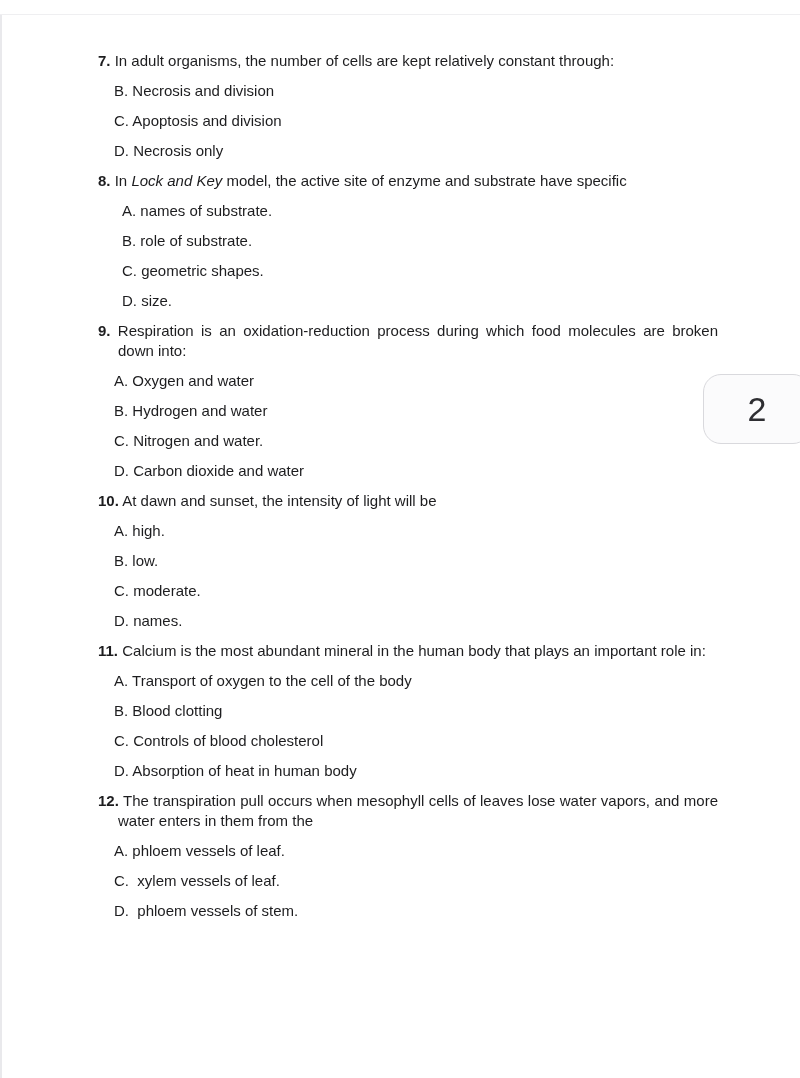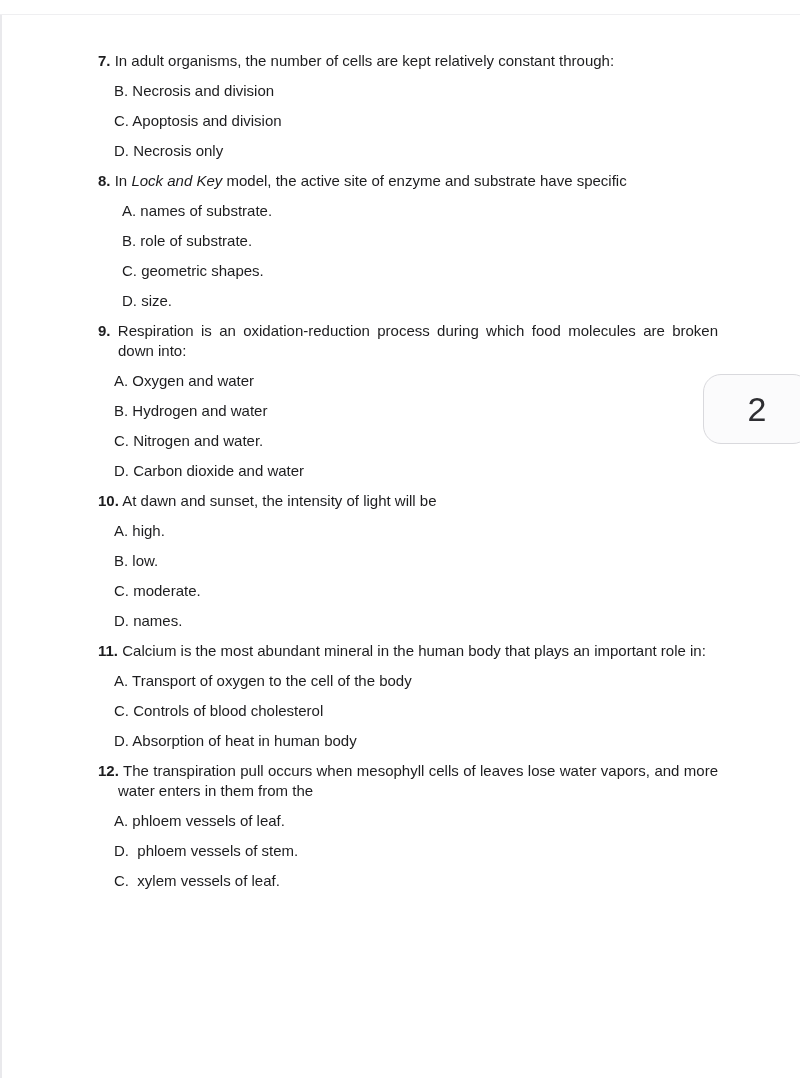--- a/index.html
+++ b/index.html
@@ -124,31 +124,32 @@
       <p class="option">B. low.</p>
       <p class="option">C. moderate.</p>
       <p class="option">D. names.</p>
     </div>
   </article>
 
   <article class="question">
     <p class="stem"><span class="qnum">11.</span> <span>Calcium is the most abundant mineral in the human body that plays an important role in:</span></p>
     <div class="options">
       <p class="option">A. Transport of oxygen to the cell of the body</p>
+      <p class="option">B. Blood clotting</p>
       <p class="option">C. Controls of blood cholesterol</p>
       <p class="option">D. Absorption of heat in human body</p>
     </div>
   </article>
 
   <article class="question">
     <p class="stem"><span class="qnum">12.</span> <span>The transpiration pull occurs when mesophyll cells of leaves lose water vapors, and more water enters in them from the</span></p>
     <div class="options">
       <p class="option">A. phloem vessels of leaf.</p>
+      <p class="option">C.  xylem vessels of leaf.</p>
       <p class="option">D.  phloem vessels of stem.</p>
-      <p class="option">C.  xylem vessels of leaf.</p>
     </div>
   </article>
 
   <div class="page-badge">
     <span>2</span>
   </div>
 
   <div class="page-bottom-edge"></div>
 </div>
 

